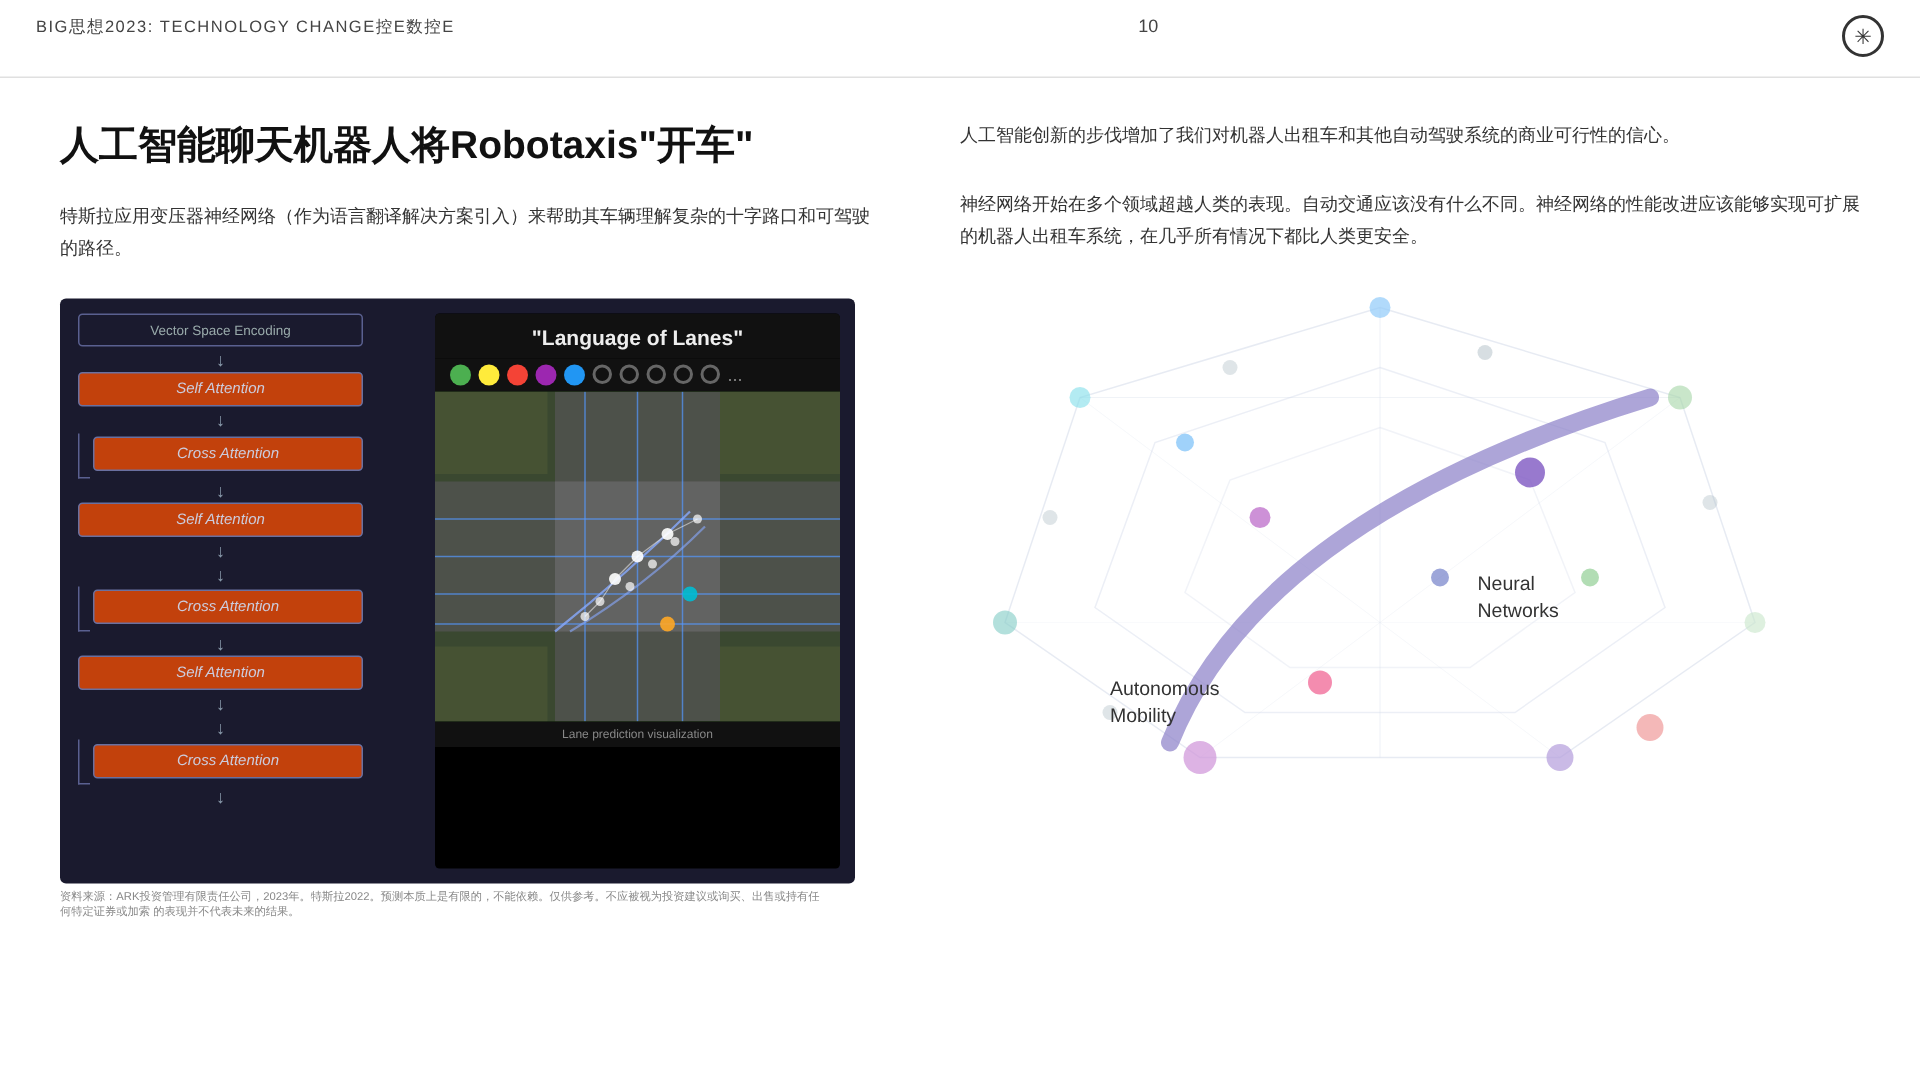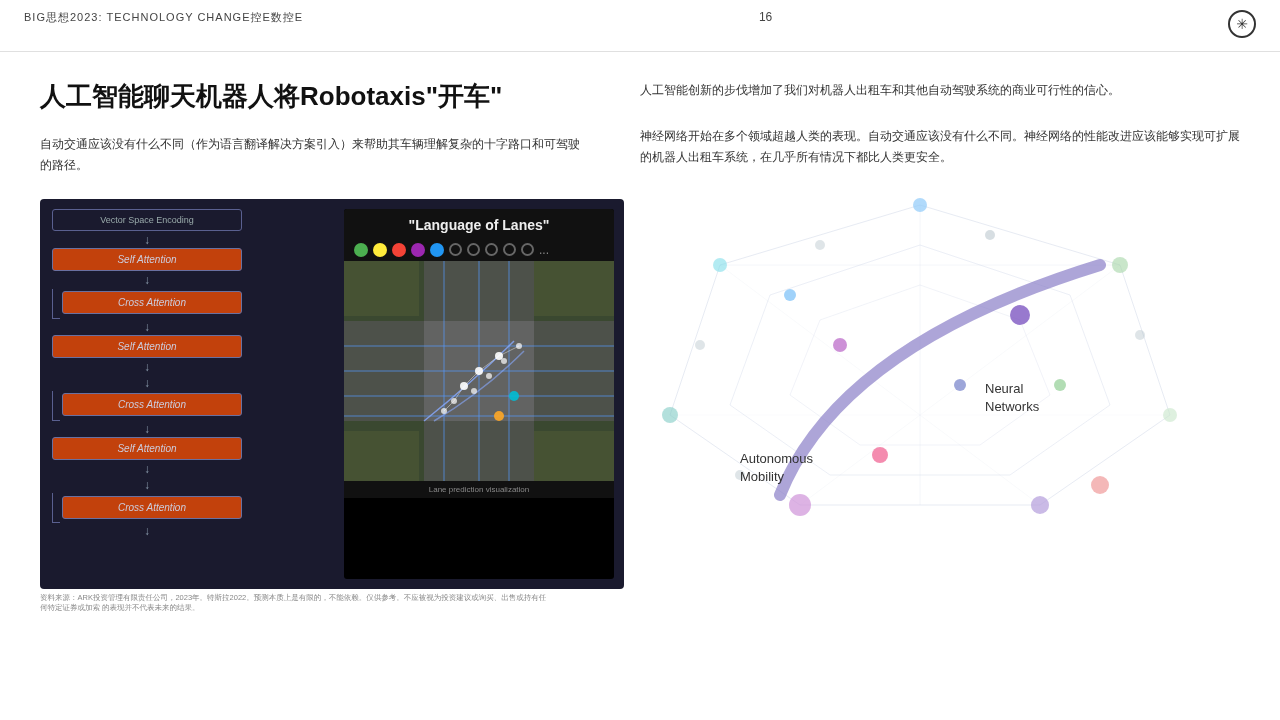--- a/index.html
+++ b/index.html
@@ -63,21 +63,21 @@
       color: #333;
       line-height: 1.8;
       margin-bottom: 22px;
     }
 
     
     .diagram-container {
       background: #1a1a2e;
       border-radius: 4px;
       padding: 16px;
-      width: 584px;
+      width: 530px;
       height: 390px;
       position: relative;
       overflow: hidden;
     }
 
     
     .nn-left {
       position: absolute;
       left: 12px;
       top: 10px;
@@ -234,33 +234,33 @@
     .ark-logo-inner {
       font-size: 14px;
       color: #333;
     }
   </style>
 </head>
 <body>
 
 <div class="header">
   <div class="header-left">BIG思想2023: TECHNOLOGY CHANGE控E数控E</div>
-  <div class="header-center">16</div>
+  <div class="header-center">10</div>
   <div class="header-right">
     <div class="ark-logo">
       <span class="ark-logo-inner">✳</span>
     </div>
   </div>
 </div>
 
 <div class="main">
 
   <div class="left-col">
     <div class="page-title">人工智能聊天机器人将Robotaxis"开车"</div>
-    <div class="left-description">自动交通应该没有什么不同（作为语言翻译解决方案引入）来帮助其车辆理解复杂的十字路口和可驾驶的路径。</div>
+    <div class="left-description">特斯拉应用变压器神经网络（作为语言翻译解决方案引入）来帮助其车辆理解复杂的十字路口和可驾驶的路径。</div>
 
     <div class="diagram-container">
 
       <div class="nn-left">
         <div class="nn-block top-label">Vector Space Encoding</div>
         <div class="nn-arrow">↓</div>
         <div class="nn-block green-box">Self Attention</div>
         <div class="nn-arrow">↓</div>
         <div style="display:flex;align-items:center;margin-bottom:1px;">
           <div style="width:8px;height:30px;border-left:1px solid #5a6090;border-bottom:1px solid #5a6090;margin-right:2px;flex-shrink:0;"></div>

